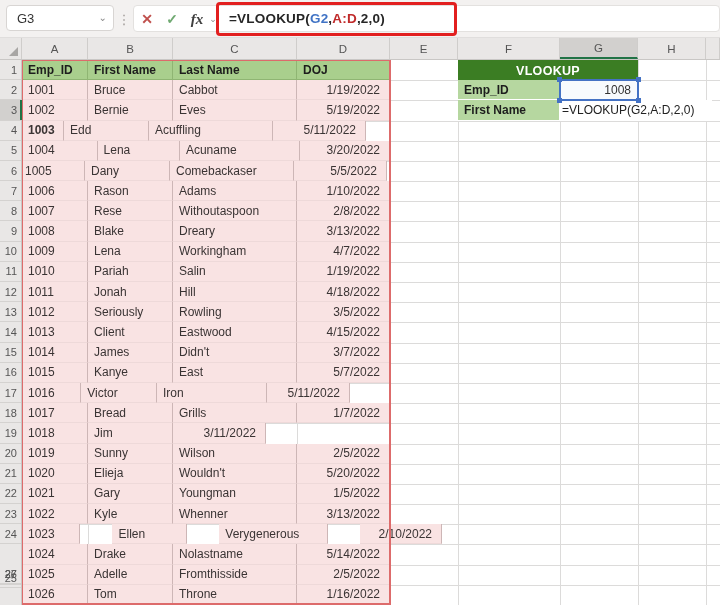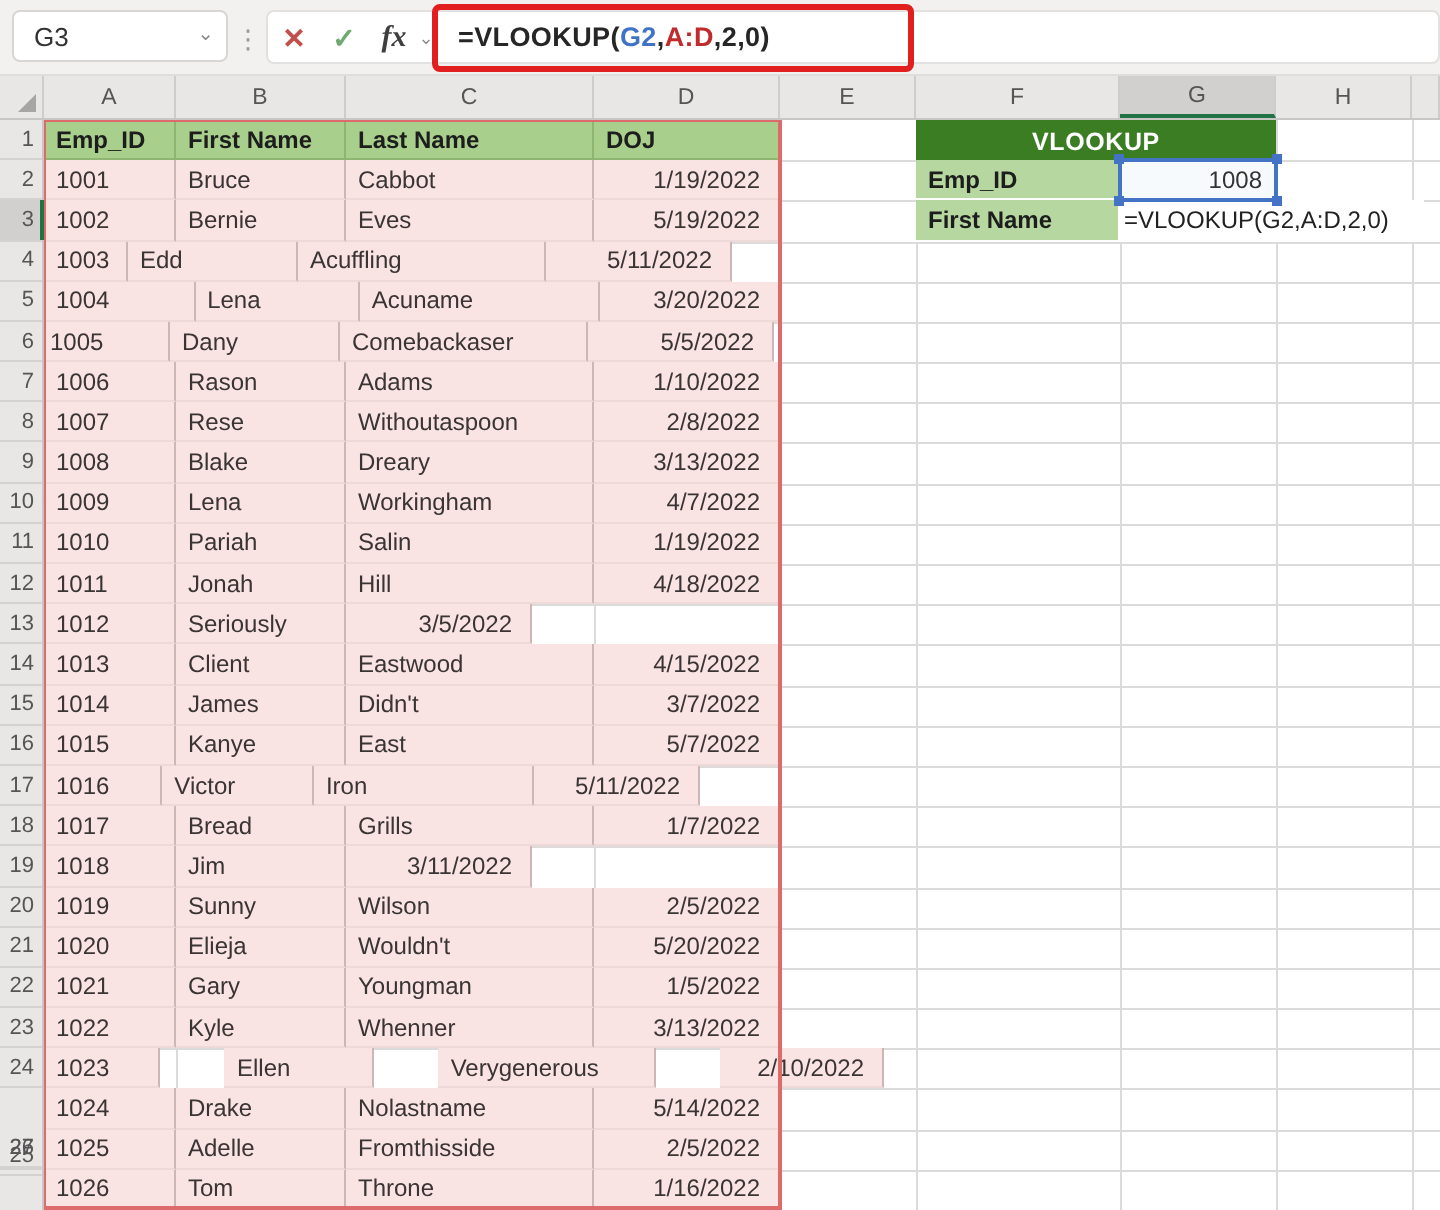--- a/index.html
+++ b/index.html
@@ -211,21 +211,21 @@
         <div class="tcell" style="width: 124px;">Cabbot</div>
         <div class="tcell date" style="width: 93px;">1/19/2022</div>
       </div>
       <div class="trow" style="left: 22px; top: 100.37px; width: 368px; height: 20.185px;">
         <div class="tcell num" style="width: 66px;">1002</div>
         <div class="tcell" style="width: 85px;">Bernie</div>
         <div class="tcell" style="width: 124px;">Eves</div>
         <div class="tcell date" style="width: 93px;">5/19/2022</div>
       </div>
       <div class="trow" style="left: 22px; top: 120.555px; width: 368px; height: 20.185px;">
-        <div class="tcell num" style="width: 42px;">1003</div>
+        <div class="tcell num" style="width: 42px; font-weight: bold;">1003</div>
         <div class="tcell" style="width: 85px;">Edd</div>
         <div class="tcell" style="width: 124px;">Acuffling</div>
         <div class="tcell date" style="width: 93px;">5/11/2022</div>
       </div>
       <div class="trow" style="left: 22px; top: 140.74px; width: 368px; height: 20.185px;">
         <div class="tcell num" style="width: 78px;">1004</div>
         <div class="tcell" style="width: 85px;">Lena</div>
         <div class="tcell" style="width: 124px;">Acuname</div>
         <div class="tcell date" style="width: 93px;">3/20/2022</div>
       </div>
@@ -267,20 +267,21 @@
       </div>
       <div class="trow" style="left: 22px; top: 282.035px; width: 368px; height: 20.185px;">
         <div class="tcell num" style="width: 66px;">1011</div>
         <div class="tcell" style="width: 85px;">Jonah</div>
         <div class="tcell" style="width: 124px;">Hill</div>
         <div class="tcell date" style="width: 93px;">4/18/2022</div>
       </div>
       <div class="trow" style="left: 22px; top: 302.22px; width: 368px; height: 20.185px;">
         <div class="tcell num" style="width: 66px;">1012</div>
         <div class="tcell" style="width: 85px;">Seriously</div>
+        <div class="tcell" style="width: 124px;">Rowling</div>
         <div class="tcell date" style="width: 93px;">3/5/2022</div>
       </div>
       <div class="trow" style="left: 22px; top: 322.405px; width: 368px; height: 20.185px;">
         <div class="tcell num" style="width: 66px;">1013</div>
         <div class="tcell" style="width: 85px;">Client</div>
         <div class="tcell" style="width: 124px;">Eastwood</div>
         <div class="tcell date" style="width: 93px;">4/15/2022</div>
       </div>
       <div class="trow" style="left: 22px; top: 342.59px; width: 368px; height: 20.185px;">
         <div class="tcell num" style="width: 66px;">1014</div>

